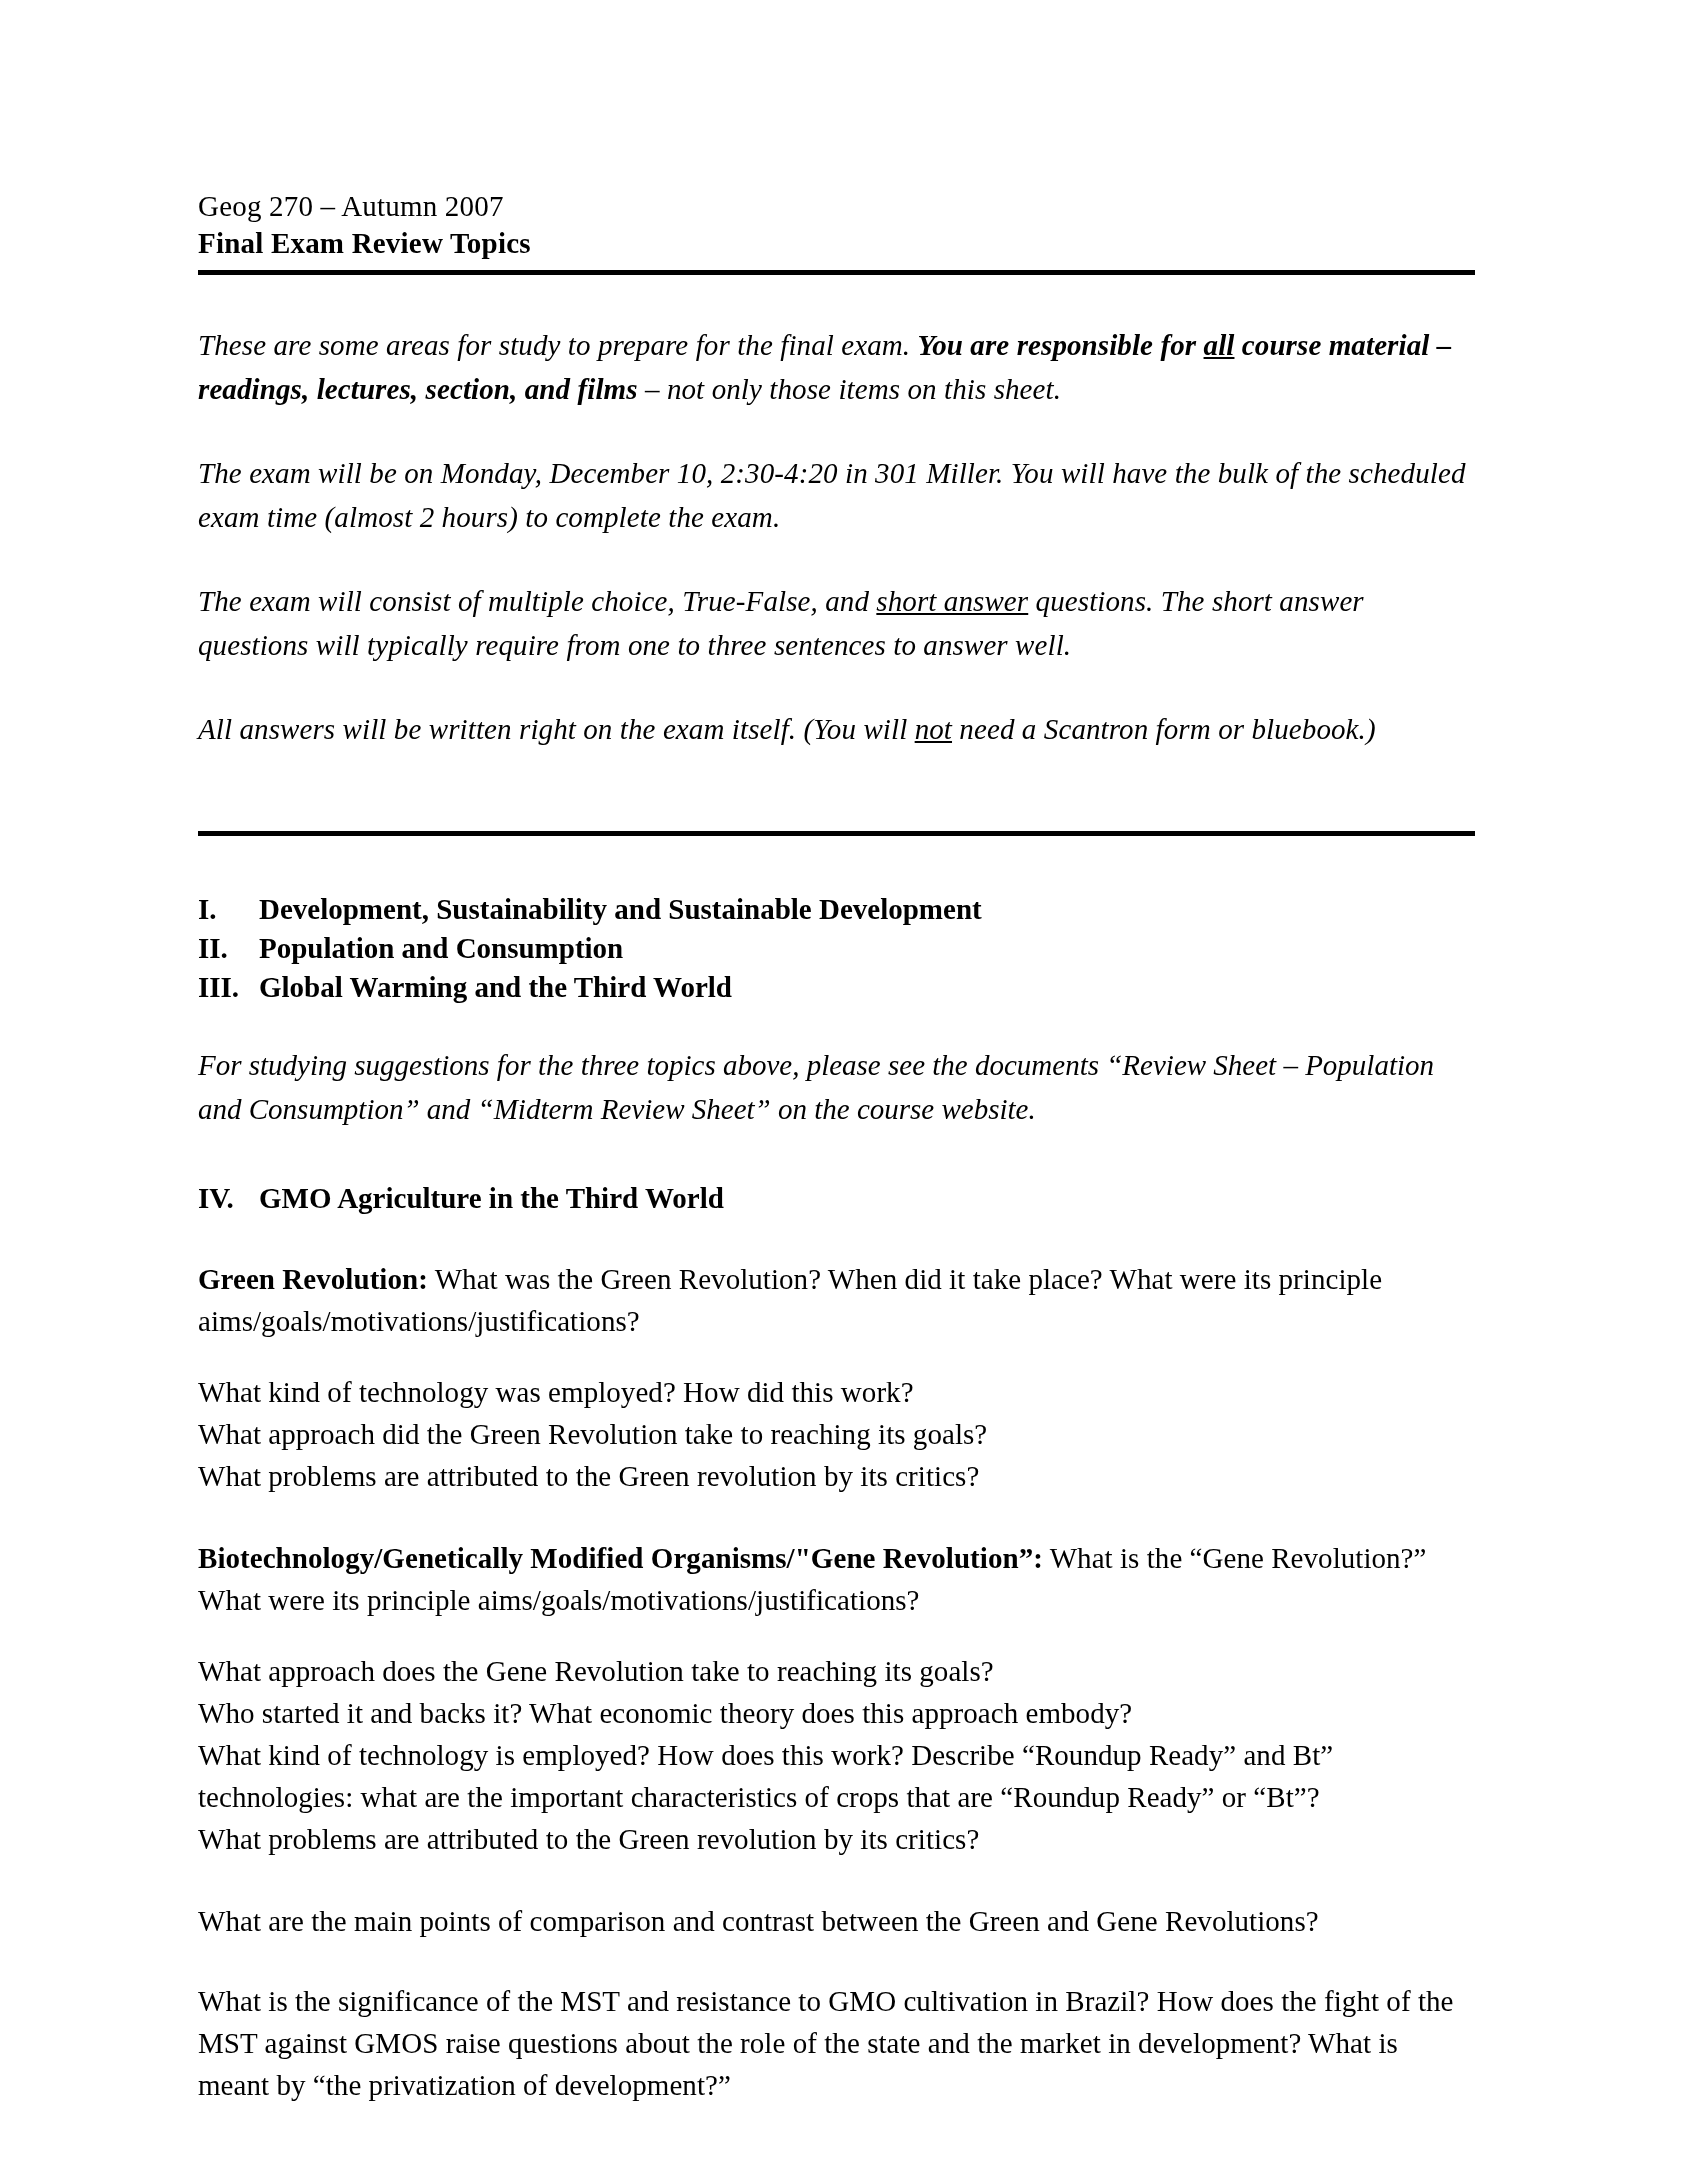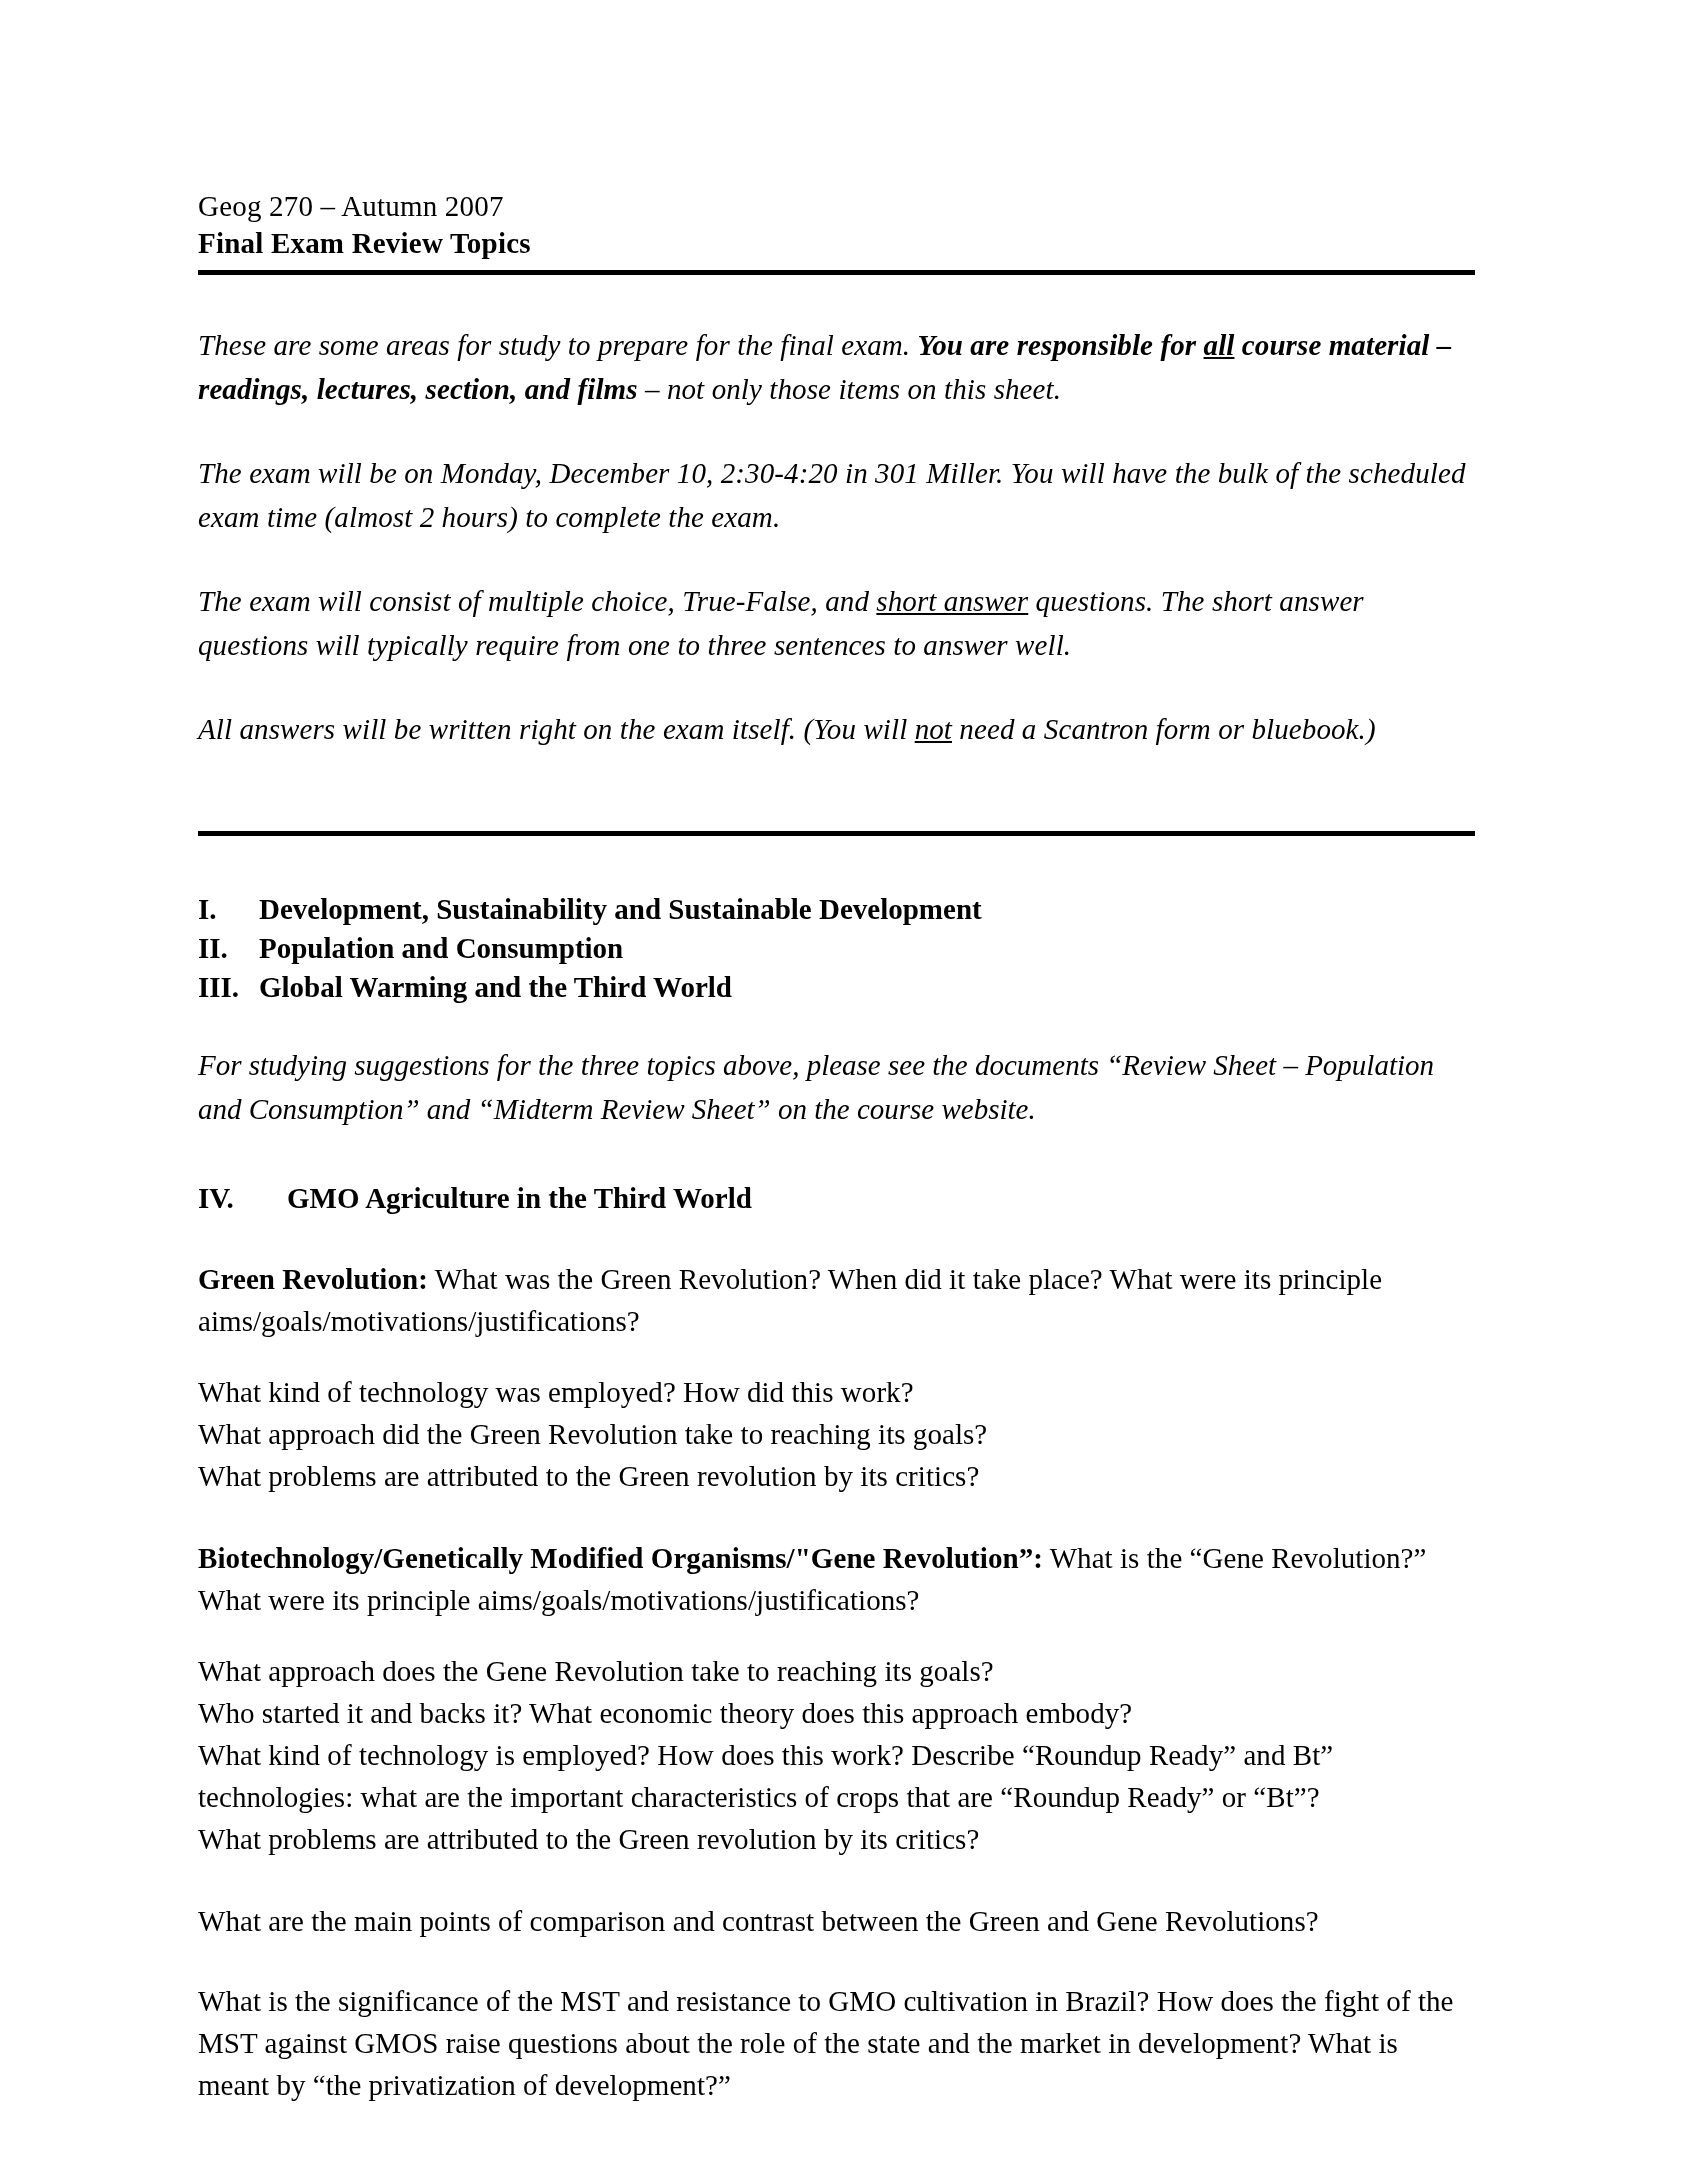--- a/index.html
+++ b/index.html
@@ -82,21 +82,20 @@
   }
   .roman-label { flex: 1 1 auto; }
 
   
   .section-head {
     display: flex;
     font-weight: bold;
     font-size: 29px;
     line-height: 39px;
     margin-top: 48px;
-    gap: 28px;
   }
   .section-head .roman-num { width: 61px; flex: 0 0 61px; }
 
   
   .body-p {
     font-size: 29px;
     line-height: 42px;
     letter-spacing: 0.05px;
   }
   .body-p b { font-weight: bold; }

